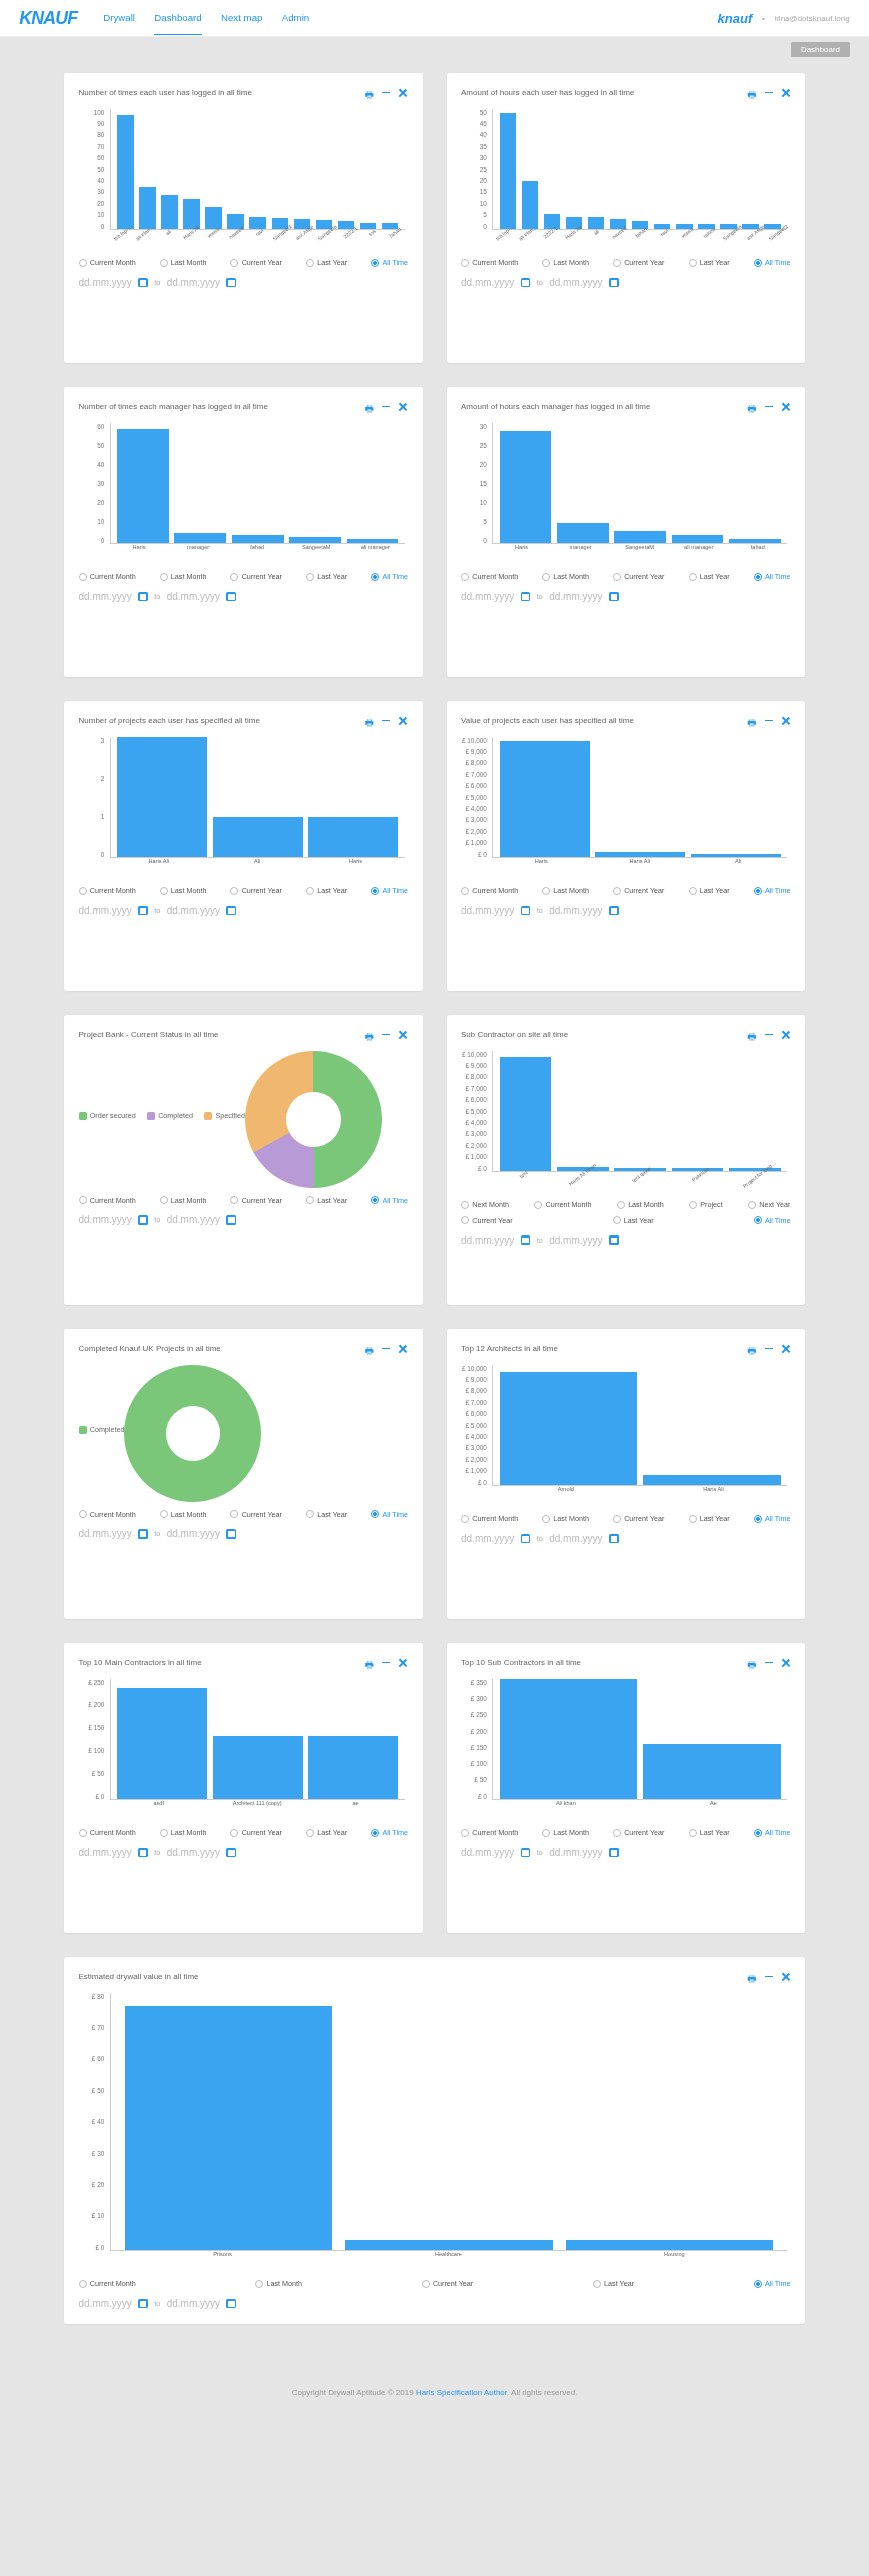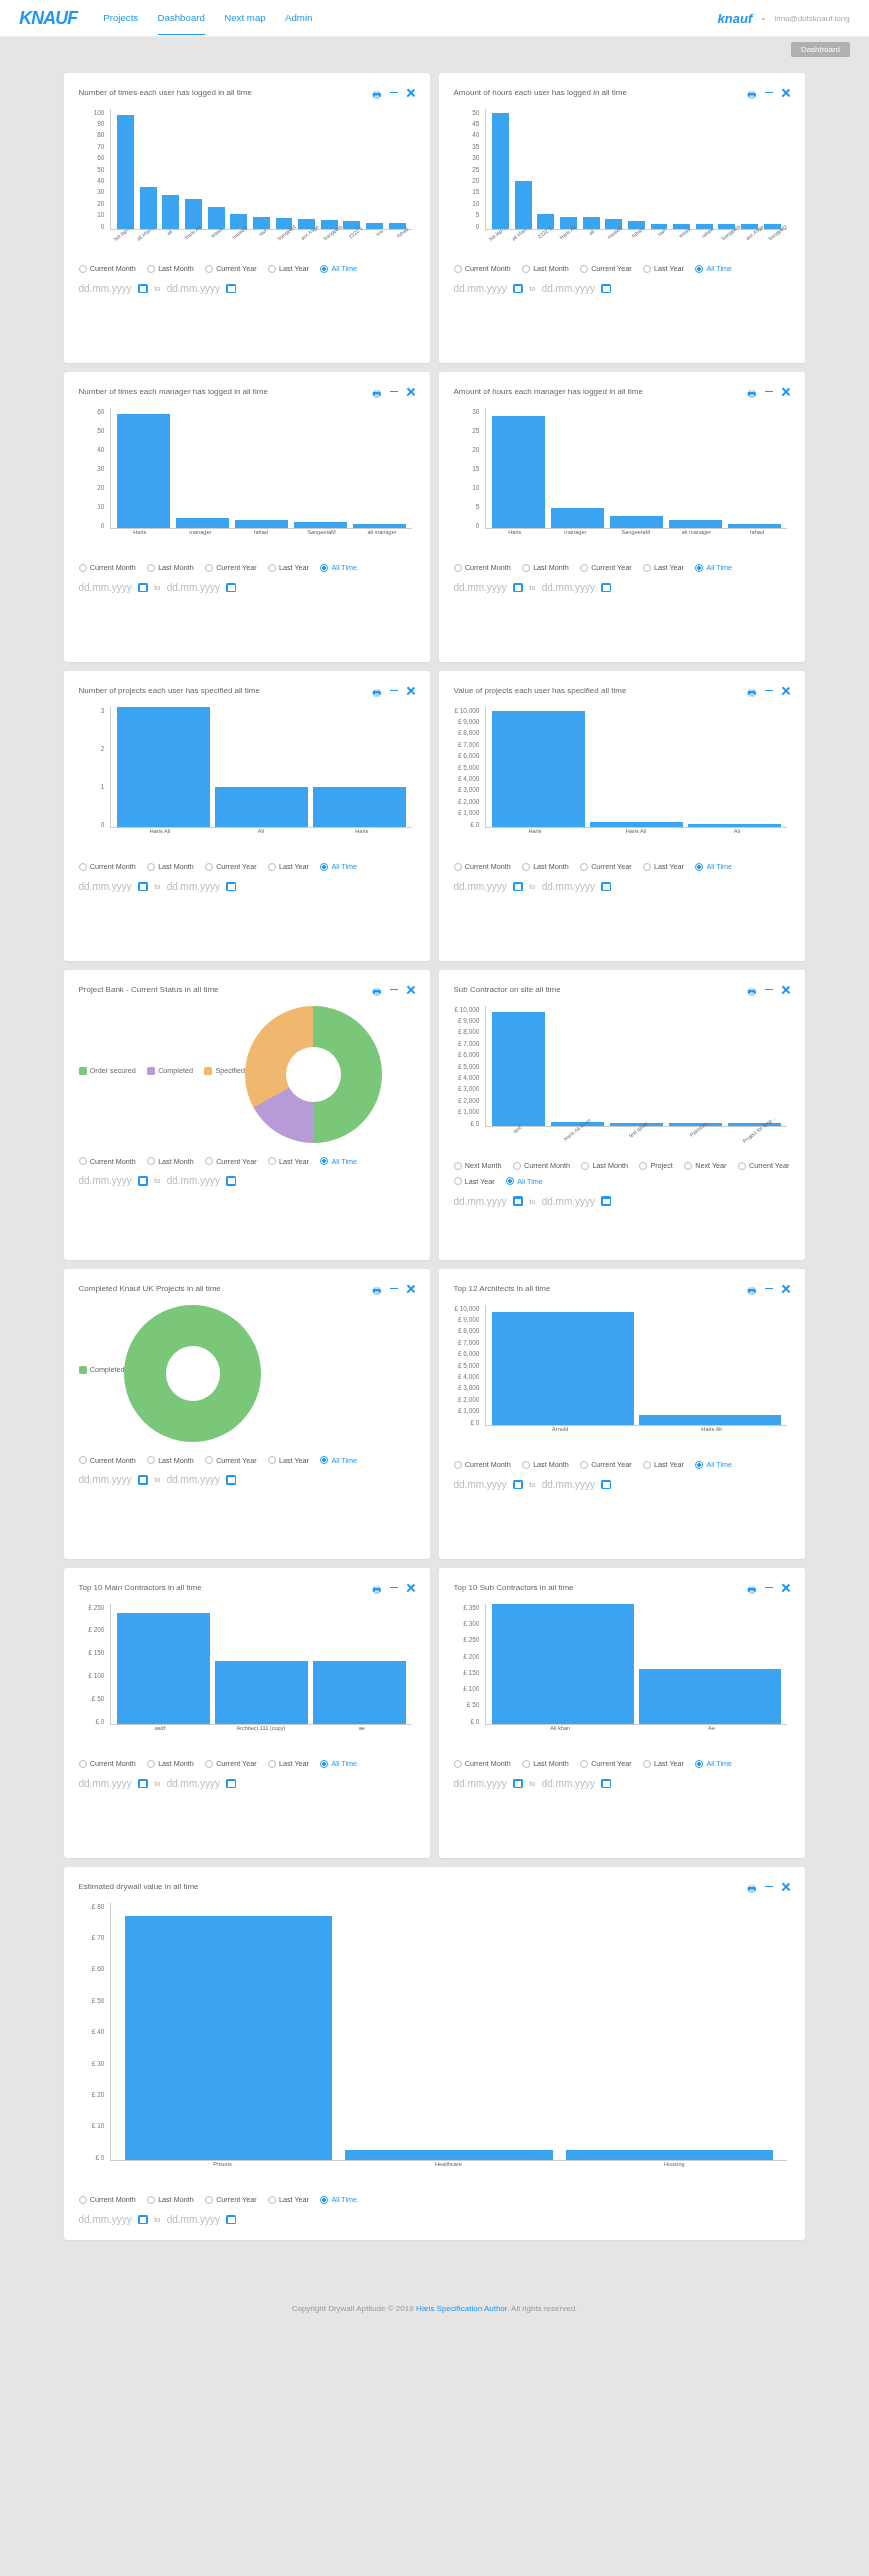--- a/index.html
+++ b/index.html
@@ -8,42 +8,42 @@
   .logo { font-style: italic; font-weight: 900; color: #2196f3; font-size: 16px; letter-spacing: -0.8px; }
   .logo span.lead { text-transform: uppercase; font-size: 17.7px; }
   .nav { display: flex; gap: 19.3px; margin-left: 26px; }
   .nav a { color: #2196f3; text-decoration: none; font-size: 9.7px; padding: 11.3px 0; cursor: pointer; }
   .nav a.active { border-bottom: 1.6px solid #2196f3; }
   .top-right { margin-left: auto; display: flex; align-items: center; gap: 9.7px; font-size: 8px; color: #aaa; }
   .logo2 { font-style: italic; font-weight: 900; color: #2196f3; font-size: 13px; }
   .crumb-row { display: flex; justify-content: flex-end; padding: 4.8px 19.3px 0; }
   .crumb { background: #b0b0b0; color: #fff; font-size: 8px; padding: 3.2px 9.7px; border-radius: 1.6px; }
   .container { max-width: 773px; margin: 0 auto; padding: 16px; }
-  .grid2 { display: grid; grid-template-columns: 1fr 1fr; gap: 9px; margin-bottom: 24px; }
+  .grid2 { display: grid; grid-template-columns: 1fr 1fr; gap: 24px; margin-bottom: 24px; }
   .card { background: #fff; border-radius: 2.4px; padding: 14.5px; box-shadow: 0 0.8px 1.6px rgba(0,0,0,.05); min-height: 290px; display: flex; flex-direction: column; }
   .card-full { grid-column: 1 / -1; }
   .card-head { display: flex; align-items: center; margin-bottom: 11.3px; }
   .card-title { font-size: 8px; color: #666; }
   .card-actions { margin-left: auto; display: flex; gap: 8px; }
   .ic { width: 9.7px; height: 9.7px; display: inline-block; cursor: pointer; }
   .ic-print::before { content: "🖶"; color: #2196f3; font-size: 9.7px; }
   .ic-min { border-top: 1.6px solid #2196f3; margin-top: 4px; height: 1.6px; width: 8px; }
   .ic-close { position: relative; }
   .ic-close::before, .ic-close::after { content: ""; position: absolute; left: 4px; top: 0; width: 1.6px; height: 9.7px; background: #2196f3; }
   .ic-close::before { transform: rotate(45deg); }
   .ic-close::after { transform: rotate(-45deg); }
   .chart-area { height: 137px; position: relative; margin-bottom: 4.8px; }
   .chart-area.tall { height: 274px; }
   .y-axis { position: absolute; left: 0; top: 0; bottom: 16px; width: 29px; display: flex; flex-direction: column; justify-content: space-between; text-align: right; font-size: 6.4px; color: #777; padding-right: 3.2px; }
   .plot { position: absolute; left: 31px; right: 3.2px; top: 0; bottom: 16px; border-left: 0.8px solid #ccc; border-bottom: 0.8px solid #ccc; display: flex; align-items: flex-end; gap: 2%; padding: 0 2%; }
   .bar { flex: 1; background: #3ba4f0; min-width: 3.2px; }
   .x-labels { position: absolute; left: 31px; right: 3.2px; bottom: 0; height: 16px; display: flex; }
   .x-labels span { flex: 1; font-size: 5.6px; color: #666; text-align: center; overflow: hidden; white-space: nowrap; text-overflow: ellipsis; }
   .x-labels.rot span { transform: rotate(-38deg); transform-origin: center top; font-size: 5.2px; }
-  .filters { display: flex; flex-wrap: wrap; gap: 8px 11.3px; margin-top: 14px; font-size: 7.2px; color: #555; }
+  .filters { display: flex; flex-wrap: wrap; gap: 8px 11.3px; margin-top: 8px; font-size: 7.2px; color: #555; justify-content: space-between; }
   .filters.two-row { row-gap: 6.4px; }
   .radio { display: inline-flex; align-items: center; gap: 3.2px; cursor: pointer; }
   .radio i { width: 8px; height: 8px; border: 0.8px solid #bbb; border-radius: 50%; display: inline-block; }
   .radio.sel i { border-color: #2196f3; background: radial-gradient(circle, #2196f3 45%, transparent 50%); }
   .radio.sel span { color: #2196f3; }
   .date-row { display: flex; align-items: center; gap: 6.4px; margin-top: 9.7px; font-size: 7.2px; color: #aaa; }
   .date-in { color: #bbb; font-size: 10px; }
   .cal-ic { width: 9.7px; height: 9.7px; background: #2196f3; display: inline-block; border-radius: 1.6px; position: relative; }
   .cal-ic::before { content: ""; position: absolute; top: 2.4px; left: 1.6px; right: 1.6px; bottom: 1.6px; background: #fff; }
   .donut-wrap { display: flex; flex-direction: row; align-items: center; }
@@ -54,21 +54,21 @@
   .donut::after { content: ""; position: absolute; inset: 30%; background: #fff; border-radius: 50%; }
   .footer { text-align: center; color: #999; font-size: 8px; padding: 24px 0 32px; }
   .footer a { color: #2196f3; text-decoration: none; }
 </style>
 </head>
 <body>
 
 <div class="topbar">
   <div class="logo"><span class="lead">KNAUF</span></div>
   <div class="nav">
-    <a>Projects</a>
+    <a>Drywall</a>
     <a class="active">Dashboard</a>
     <a>Next map</a>
     <a>Admin</a>
   </div>
   <div class="top-right">
     <span class="logo2">knauf</span>
     <span>•</span>
     <span>irina@dotsknauf.long</span>
   </div>
 </div>

